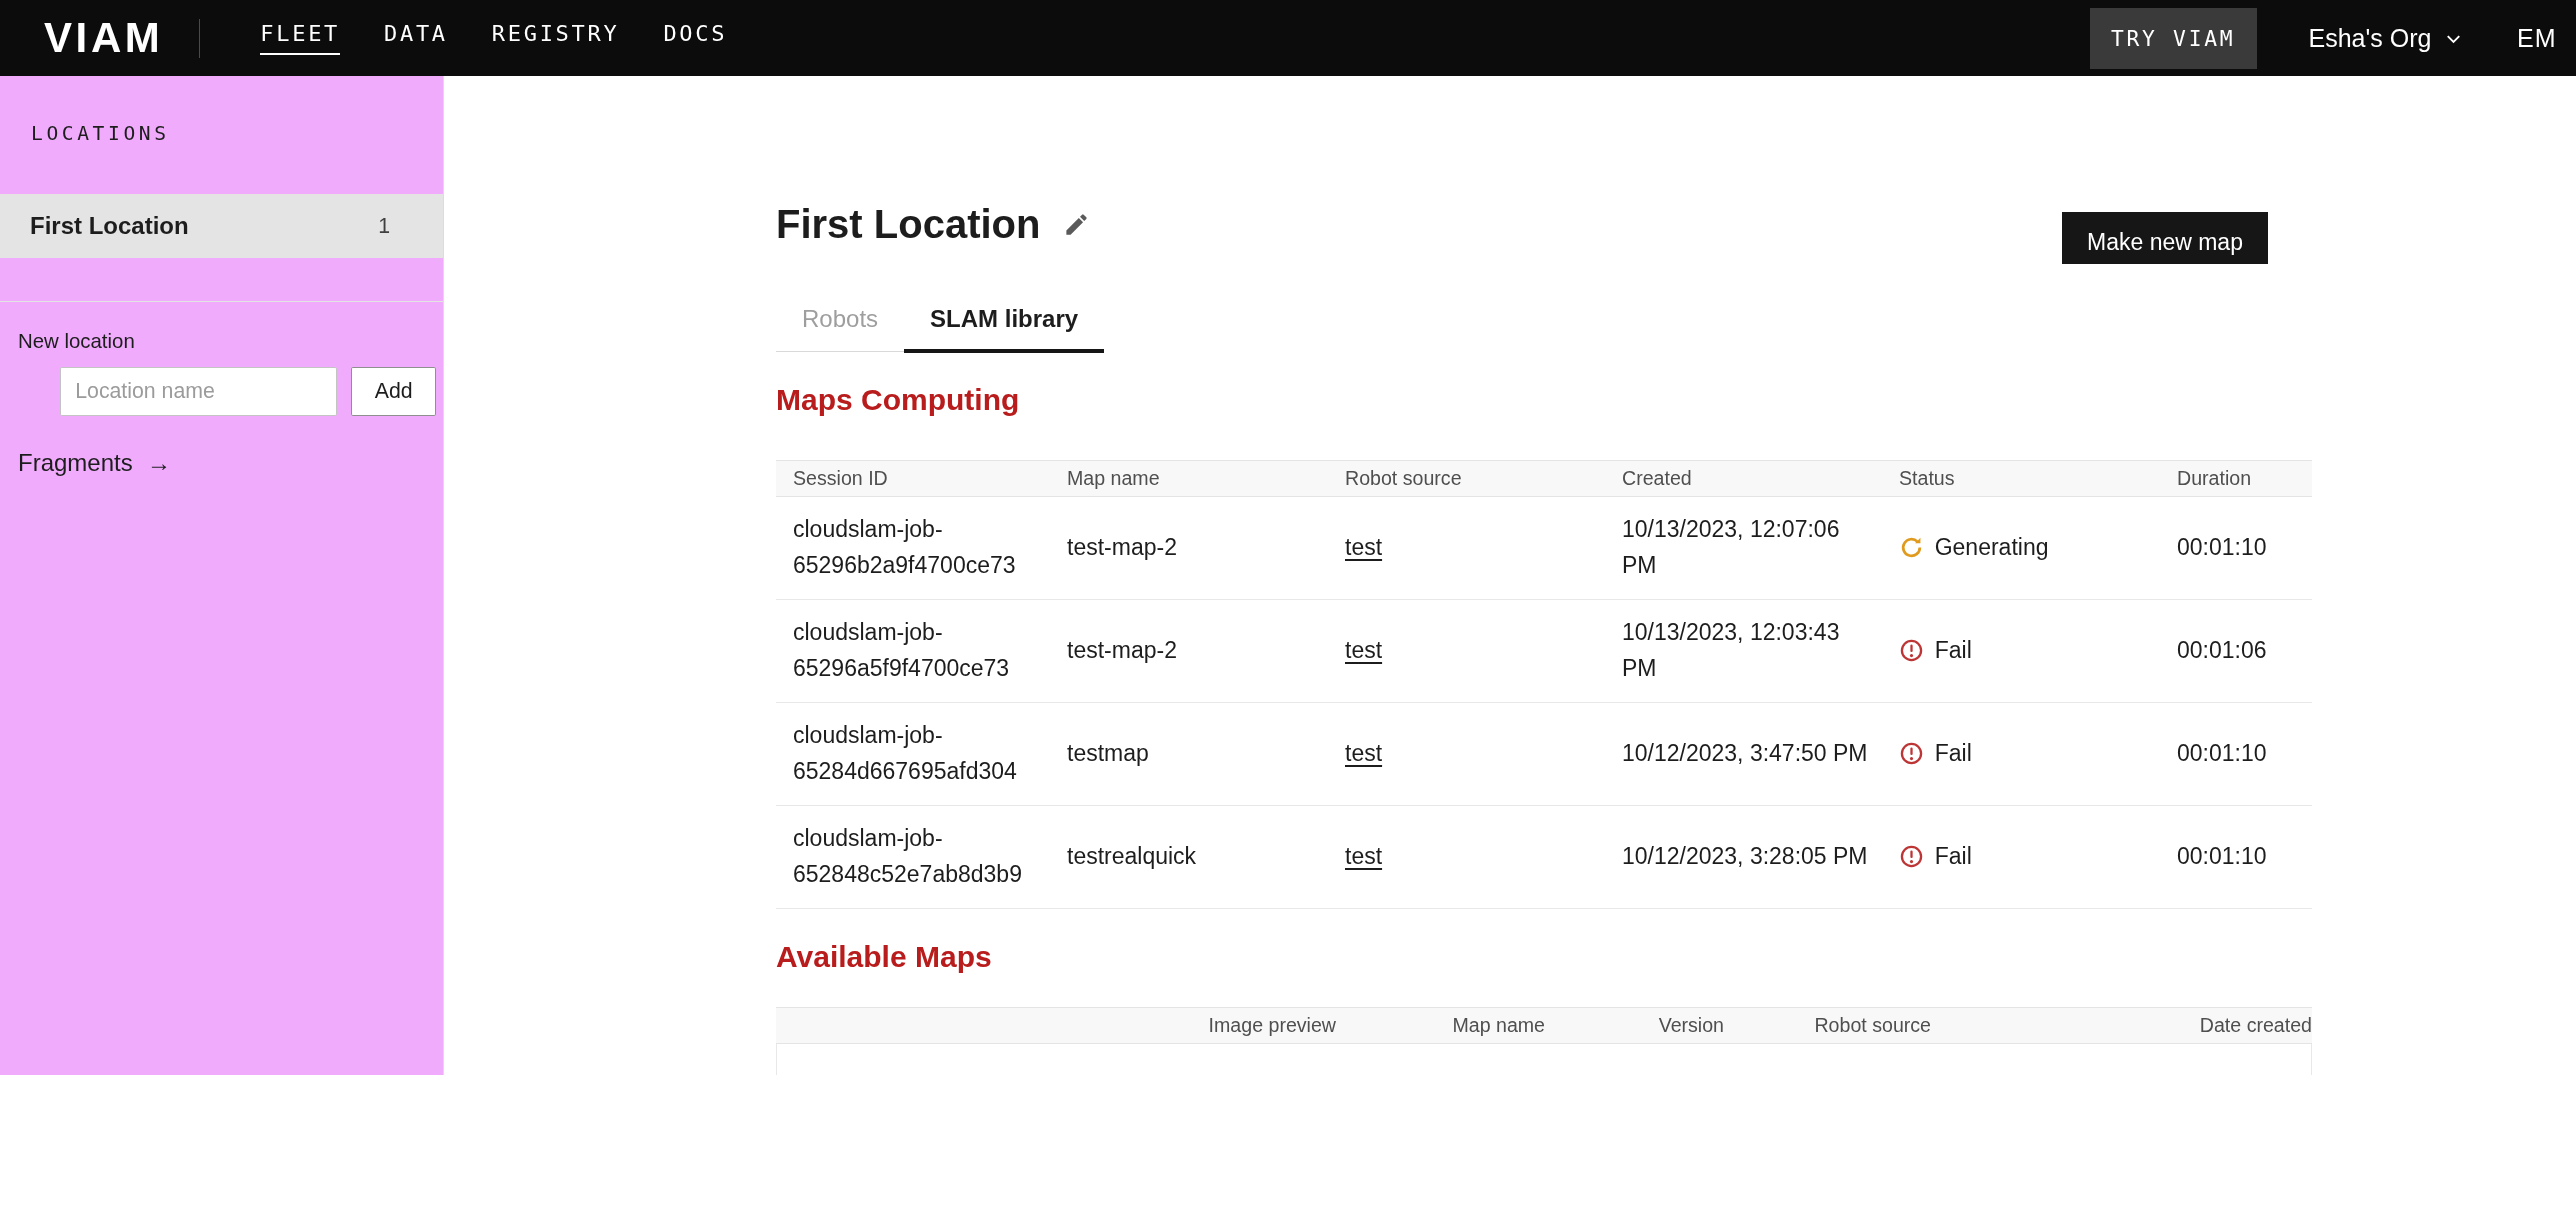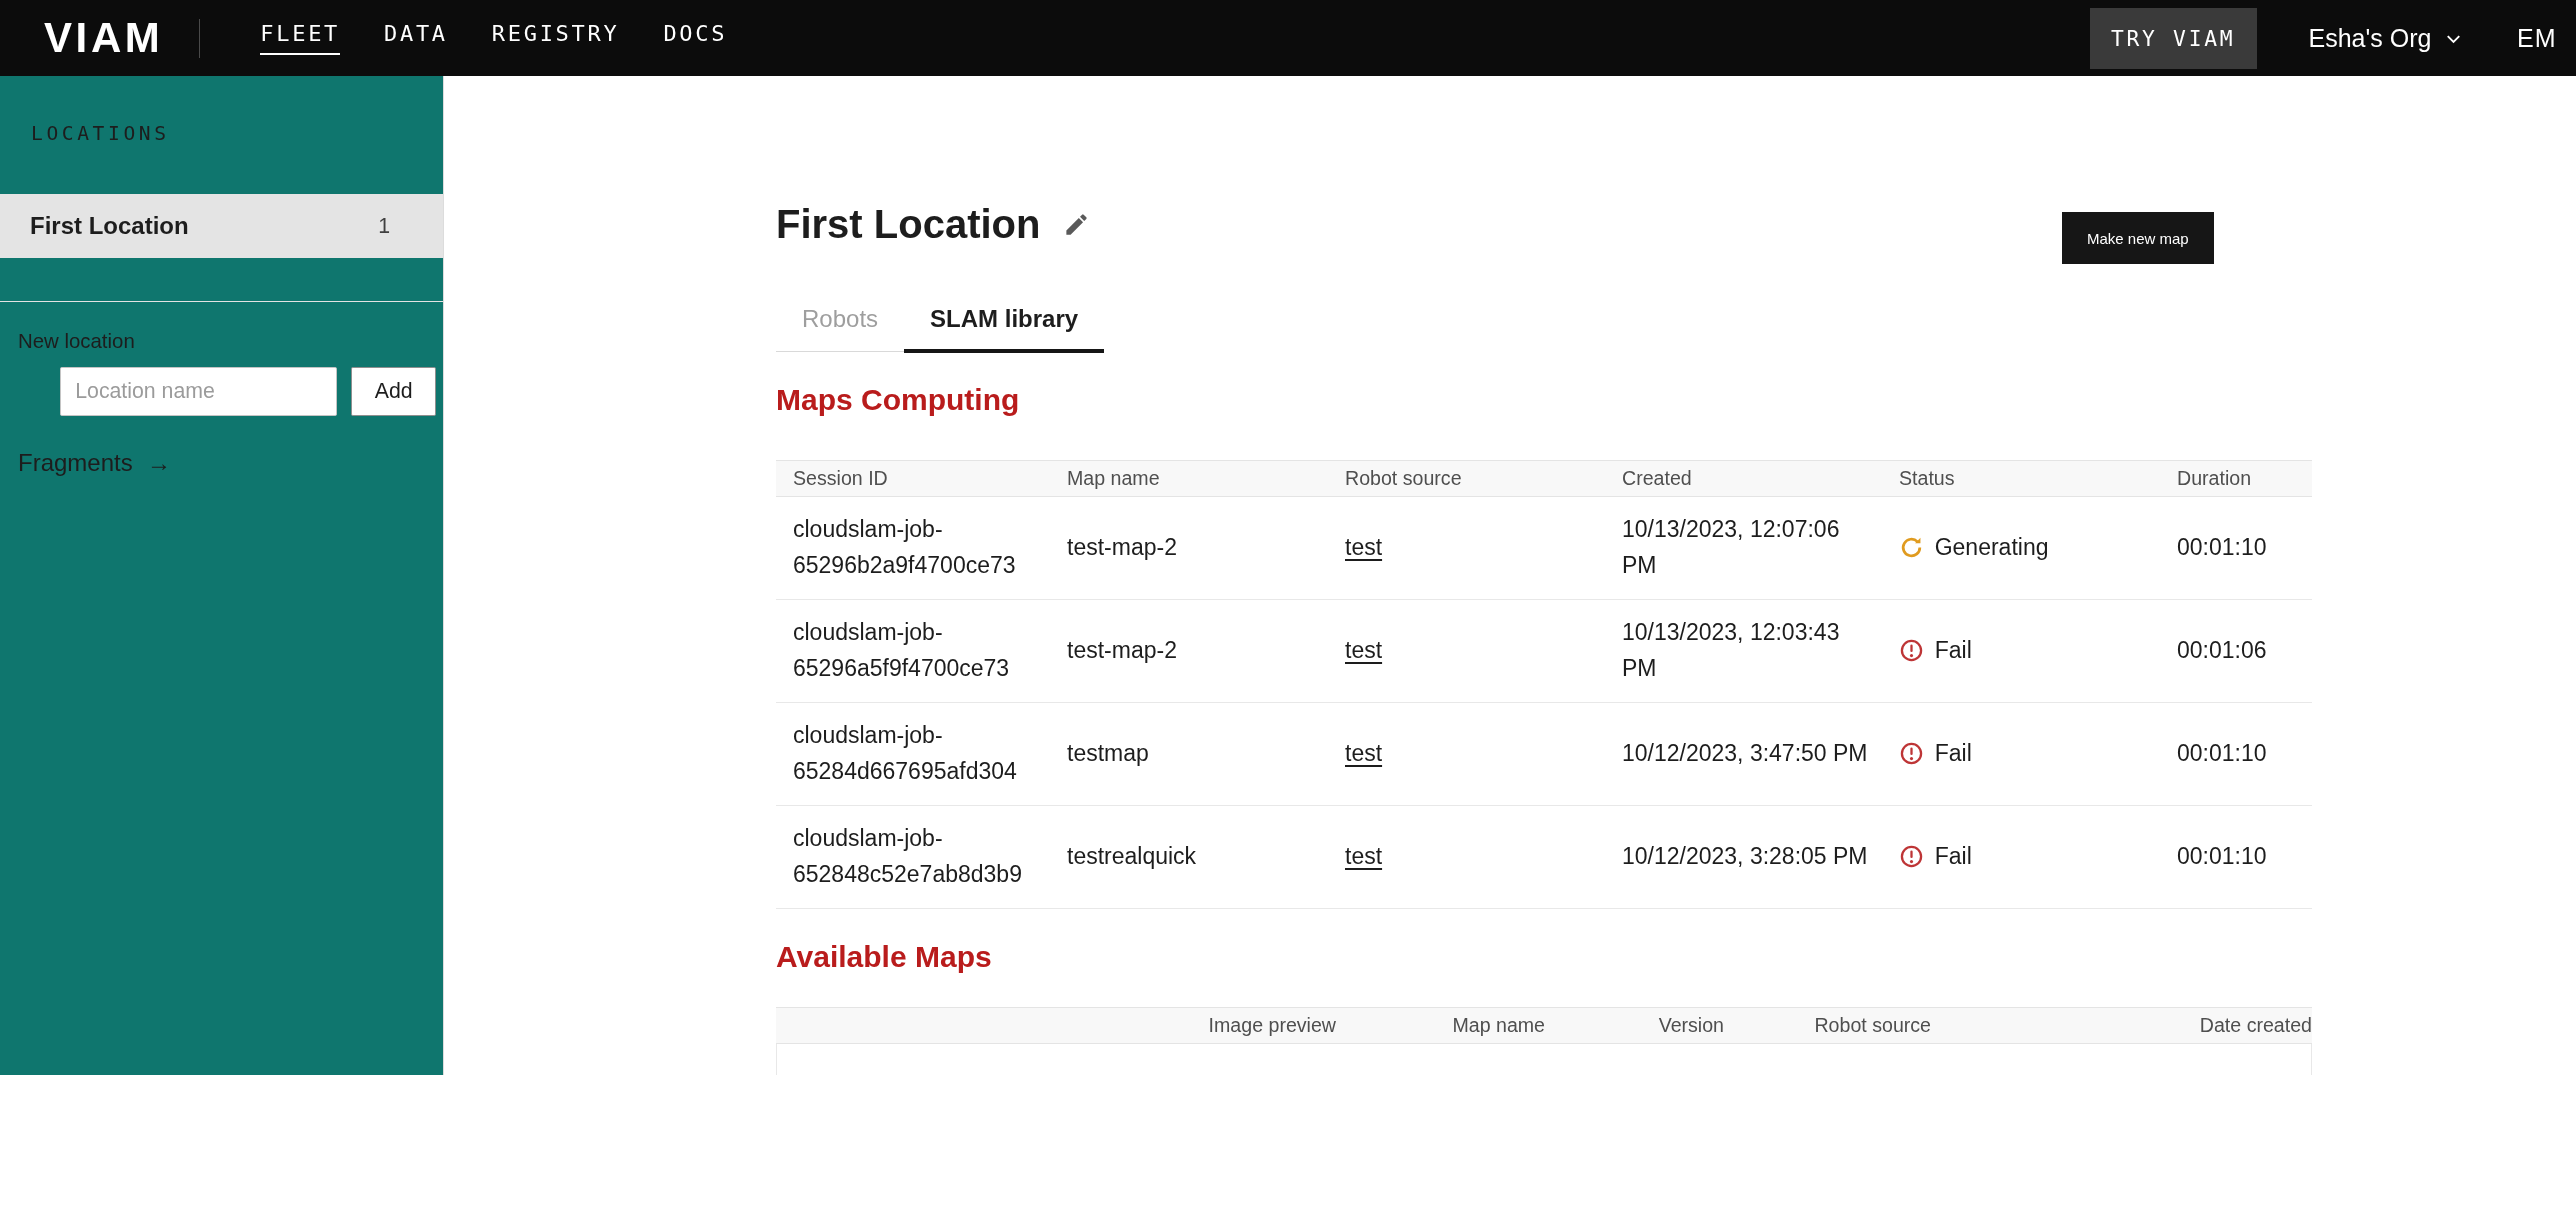--- a/index.html
+++ b/index.html
@@ -19,21 +19,21 @@
               padding-bottom:7.1px; border-bottom:2.7px solid transparent; }
   .nav-link.active { border-bottom-color:#ffffff; }
   .nav-right { margin-left:auto; display:flex; align-items:center; gap:52px; padding-right:19.6px; }
   .try-viam-button { background:#3a3a3a; color:#ffffff; border:none; cursor:pointer;
                      font-family:"DejaVu Sans Mono","Liberation Mono",monospace;
                      font-size:21.3px; letter-spacing:2.7px; padding:18px 21.3px; }
   .org-switcher { display:flex; align-items:center; gap:10.7px; color:#ffffff; font-size:25px; cursor:pointer; }
   .user-label { color:#ffffff; font-size:25px; letter-spacing:0.9px; cursor:pointer; }
 
   
-  .sidebar { position:absolute; left:0; top:76px; width:444px; bottom:0; background:#0f766e;
+  .sidebar { position:absolute; left:0; top:76px; width:444px; bottom:0; background:#f0abfc;
              border-right:0.9px solid #dcdcdc; }
   .sidebar-heading { margin:46px 0 0 31px; font-family:"DejaVu Sans Mono","Liberation Mono",monospace;
                      font-size:19.6px; letter-spacing:3.6px; color:#1d1d1d; }
   .location-item { position:absolute; left:0; top:118px; width:100%; height:64px; background:#e4e4e4;
                    display:flex; align-items:center; justify-content:space-between;
                    padding:0 53px 0 30px; cursor:pointer; }
   .location-name { font-size:24px; font-weight:bold; color:#1d1d1d; }
   .location-count { font-size:21.3px; color:#3f3f3f; }
   .sidebar-divider { position:absolute; left:0; top:225px; width:100%; height:0.9px; background:#e3e3e3; }
   .new-location-label { position:absolute; left:18px; top:254px; font-size:20.4px; color:#1d1d1d; }
@@ -46,21 +46,21 @@
   .fragments-link { position:absolute; left:18px; top:373px; font-size:24px; color:#1d1d1d;
                     display:flex; align-items:center; gap:14.2px; text-decoration:none; cursor:pointer; }
 
   
   .main { position:absolute; left:444px; top:76px; right:0; bottom:0; background:#ffffff; }
   .page-header { position:absolute; left:332px; top:126px; display:flex; align-items:center; gap:23px; }
   .page-title { font-size:40px; font-weight:bold; color:#1d1d1d; }
   .edit-title-button { background:none; border:none; padding:0; cursor:pointer; display:flex; align-items:center; }
 
   .make-new-map-button { position:absolute; left:1618px; top:136px; height:52px; padding:17px 25px;
-                         background:#161616; color:#ffffff; border:none; font-size:15px;
+                         background:#161616; color:#ffffff; border:none; font-size:23px;
                          font-family:inherit; cursor:pointer; }
 
   .tabs { position:absolute; left:332px; top:229px; display:flex; border-bottom:0.9px solid #d9d9d9; }
   .tab { position:relative; padding:0 26px 18px; font-size:24px; color:#9e9e9e; cursor:pointer; }
   .tab.active { color:#1d1d1d; font-weight:bold; }
   .tab.active::after { content:""; position:absolute; left:0; right:0; bottom:-1.8px; height:3.6px; background:#161616; }
 
   .section-heading { position:absolute; left:332px; font-size:30px; font-weight:bold; color:#b91c1c; }
   .heading-maps { top:307px; }
   .heading-available { top:864px; }

